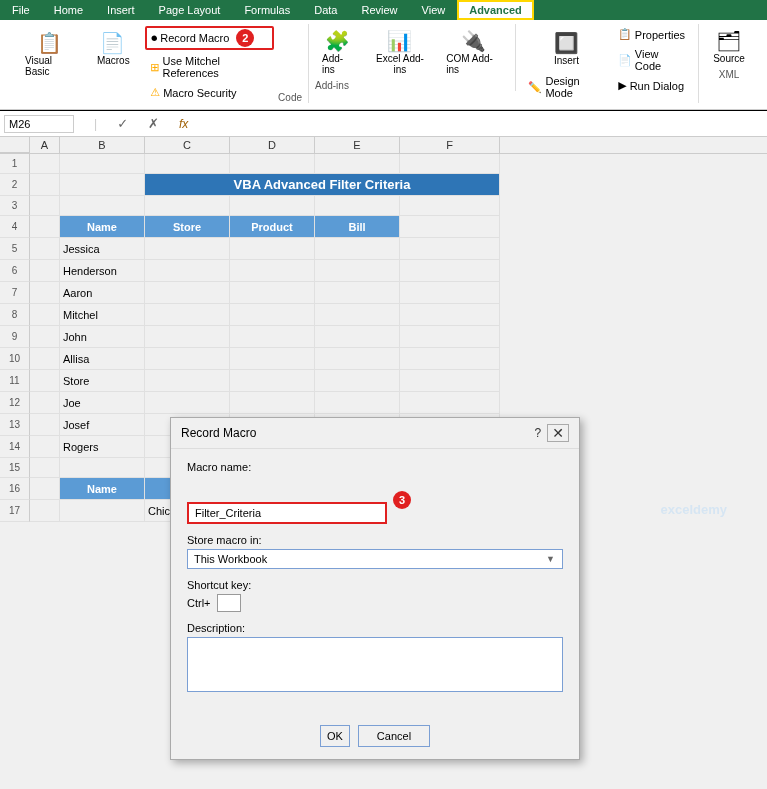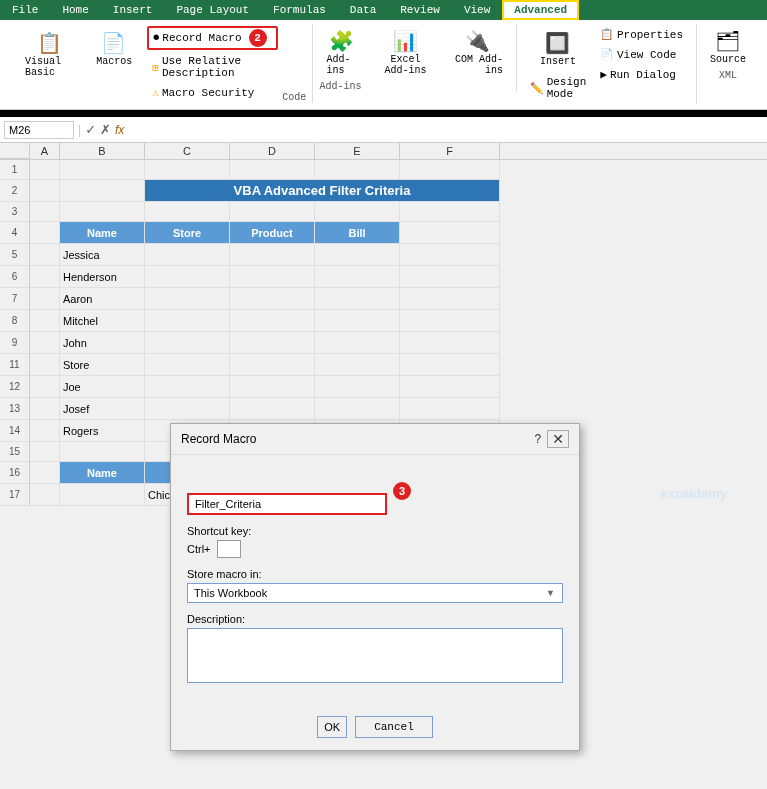--- a/index.html
+++ b/index.html
@@ -1,33 +1,33 @@
 <!DOCTYPE html>
 <html><head>
   <meta charset="utf-8">
   <style>
     * { box-sizing: border-box; margin: 0; padding: 0; }
     body { font-family: 'Segoe UI', Arial, sans-serif; font-size: 12px; background: #f0f0f0; width: 767px; height: 789px; overflow: hidden; }
 
     
-    .ribbon { background: #ffffff; border-bottom: 7px solid #000000; font-family: Liberation Mono, monospace; }
+    .ribbon { background: #ffffff; border-bottom: 1px solid #000000; }
     .ribbon-tabs { display: flex; background: #217346; }
     .ribbon-tab { padding: 4px 12px; color: #ffffff; font-size: 11px; cursor: pointer; }
     .ribbon-tab.active { background: #ffffff; color: #217346; font-weight: bold; }
 
     .ribbon-content { display: flex; background: #fff; padding: 4px 8px; border-bottom: 1px solid #ccc; align-items: flex-start; min-height: 90px; }
 
     .ribbon-big-btn { display: flex; flex-direction: column; align-items: center; padding: 4px 6px; cursor: pointer; border: 1px solid transparent; border-radius: 3px; min-width: 48px; }
 
     .ribbon-small-btn { display: flex; align-items: center; gap: 3px; padding: 1px 4px; cursor: pointer; border: 1px solid transparent; border-radius: 2px; font-size: 11px; }
 
     .record-macro-btn { border: 2px solid #e02020; padding: 1px 4px; background: #fff; border-radius: 2px; display: flex; align-items: center; gap: 3px; cursor: pointer; }
 
     
-    .formula-bar { display: flex; align-items: center; background: #fff; border-bottom: 1px solid #ccc; padding: 2px 4px; gap: 4px; height: 26px; justify-content: center; }
+    .formula-bar { display: flex; align-items: center; background: #fff; border-bottom: 1px solid #ccc; padding: 2px 4px; gap: 20px; height: 26px; justify-content: center; }
     .name-box { border: 1px solid #ccc; padding: 2px 4px; width: 70px; font-size: 11px; }
     .fx-label { font-style: italic; color: #a16207; font-size: 12px; }
     .formula-input { flex: 1; border: none; outline: none; font-size: 11px; }
 
     .col-header-row { display: flex; background: #f0f0f0; border-bottom: 1px solid #ccc; }
     .col-header { text-align: center; border-right: 1px solid #ccc; font-size: 11px; color: #333; padding: 2px 0; font-weight: normal; }
     .corner-cell { width: 30px; border-right: 1px solid #ccc; border-bottom: 1px solid #ccc; background: #f0f0f0; }
 
     .sheet-rows { display: flex; flex-direction: column; }
     .sheet-row { display: flex; }
@@ -53,21 +53,21 @@
     .shortcut-input { border: 1px solid #999; padding: 2px 4px; width: 24px; font-size: 11px; background: #fff; }
 
     .store-select { border: 1px solid #7b9fd4; padding: 3px 6px; width: 100%; font-size: 11px; background: #fff; appearance: none; -webkit-appearance: none; }
     .select-wrapper { position: relative; }
     .select-wrapper::after { content: '▼'; position: absolute; right: 8px; top: 50%; transform: translateY(-50%); font-size: 9px; color: #666; pointer-events: none; }
 
     .desc-textarea { border: 1px solid #7b9fd4; width: 100%; height: 55px; font-size: 11px; resize: none; background: #fff; padding: 3px; }
 
     .modal-footer { display: flex; justify-content: center; gap: 8px; padding: 8px 16px 12px; }
     .btn-ok { background: #f0f0f0; border: 1px solid #7b9fd4; padding: 4px 6px; font-size: 11px; cursor: pointer; }
-    .btn-cancel { background: #f0f0f0; border: 1px solid #7b9fd4; padding: 4px 18px; font-size: 11px; cursor: pointer; font-family: Liberation Mono, monospace; }
+    .btn-cancel { background: #f0f0f0; border: 1px solid #7b9fd4; padding: 4px 18px; font-size: 11px; cursor: pointer; }
 
     
     .watermark { position: absolute; color: #c5dff5; font-size: 13px; font-weight: bold; opacity: 0.6; }
 
     
     .row-h22 { height: 22px; }
     .row-h20 { height: 20px; }
 
     .step-badge { display: inline-block; background: #e02020; color: #fff; border-radius: 50%; width: 18px; height: 18px; text-align: center; line-height: 18px; font-size: 11px; font-weight: bold; margin-left: 2px; }
   </style>
@@ -103,21 +103,21 @@
         </div>
       </div>
       <div style="display:flex;flex-direction:column;justify-content:flex-start;padding:2px 4px;gap:3px;">
         <div class="record-macro-btn" style="position:relative;">
           <span style="font-size:12px;">⏺</span>
           <span style="font-size:11px;">Record Macro</span>
           <span class="step-badge" style="margin-left:4px;">2</span>
         </div>
         <div class="ribbon-small-btn">
           <span style="font-size:11px;color:#ffaa00;">⊞</span>
-          <span>Use Relative Description</span>
+          <span>Use Mitchel References</span>
         </div>
         <div class="ribbon-small-btn">
           <span style="font-size:11px;color:#ffaa00;">⚠</span>
           <span>Macro Security</span>
         </div>
       </div>
       <div style="text-align:center;font-size:10px;color:#555;margin-top:auto;padding-top:2px;">Code</div>
     </div>
 
     <div style="display:flex;align-items:flex-start;padding:0 6px;border-right:1px solid #ddd;flex-direction:column;">
@@ -125,21 +125,21 @@
         <div class="ribbon-big-btn" style="min-width:38px;">
           <span style="font-size:20px;">🧩</span>
           <span style="font-size:10px;">Add-ins</span>
         </div>
         <div class="ribbon-big-btn" style="min-width:38px;">
           <span style="font-size:20px;">📊</span>
           <span style="font-size:10px;text-align:center;">Excel Add-ins</span>
         </div>
         <div class="ribbon-big-btn" style="min-width:38px;">
           <span style="font-size:20px;">🔌</span>
-          <span style="font-size:10px;text-align:right;">COM Add-ins</span>
+          <span style="font-size:10px;text-align:left;">COM Add-ins</span>
         </div>
       </div>
       <div style="text-align:center;font-size:10px;color:#555;">Add-ins</div>
     </div>
 
     <div style="display:flex;align-items:flex-start;padding:0 6px;border-right:1px solid #ddd;">
       <div style="display:flex;flex-direction:column;gap:2px;padding:2px;">
         <div class="ribbon-big-btn" style="min-width:38px;">
           <span style="font-size:20px;">🔲</span>
           <span style="font-size:10px;">Insert</span>
@@ -278,20 +278,29 @@
     <div class="sheet-row row-h22">
       <div class="row-num">9</div>
       <div class="cell" style="width:30px;"></div>
       <div class="cell" style="width:85px;">John</div>
       <div class="cell" style="width:85px;"></div>
       <div class="cell" style="width:85px;"></div>
       <div class="cell" style="width:85px;"></div>
       <div class="cell" style="width:100px;"></div>
     </div>
 
+    <div class="sheet-row row-h22">
+      <div class="row-num">10</div>
+      <div class="cell" style="width:30px;"></div>
+      <div class="cell" style="width:85px;">Allisa</div>
+      <div class="cell" style="width:85px;"></div>
+      <div class="cell" style="width:85px;"></div>
+      <div class="cell" style="width:85px;"></div>
+      <div class="cell" style="width:100px;"></div>
+    </div>
 
     <div class="sheet-row row-h22">
       <div class="row-num">11</div>
       <div class="cell" style="width:30px;"></div>
       <div class="cell" style="width:85px;">Store</div>
       <div class="cell" style="width:85px;"></div>
       <div class="cell" style="width:85px;"></div>
       <div class="cell" style="width:85px;"></div>
       <div class="cell" style="width:100px;"></div>
     </div>
@@ -362,43 +371,44 @@
   <div class="modal">
     <div class="modal-titlebar">
       <span class="modal-title">Record Macro</span>
       <div class="modal-controls">
         <span class="modal-help">?</span>
         <span class="modal-close">✕</span>
       </div>
     </div>
     <div class="modal-body">
       <div class="form-group">
+        <label class="form-label">Macro name:</label>
         <div style="display:flex;align-items:center;gap:4px;">
           <input class="form-input" style="border: 2px solid rgb(224, 32, 32); width: 200px; margin-top: 26px;" value="Filter_Criteria">
           <span class="step-badge">3</span>
-        </div>
-      </div>
-      <div class="form-group">
-        <label class="form-label">Shortcut key:</label>
-        <div class="shortcut-row">
-          <span class="ctrl-label">Ctrl+</span>
-          <input class="shortcut-input" value="" style="">
         </div>
       </div>
       <div class="form-group">
         <label class="form-label">Store macro in:</label>
         <div class="select-wrapper">
           <select class="store-select">
             <option>This Workbook</option>
             <option>Personal Macro Workbook</option>
             <option>New Workbook</option>
           </select>
         </div>
       </div>
       <div class="form-group">
+        <label class="form-label">Shortcut key:</label>
+        <div class="shortcut-row">
+          <span class="ctrl-label">Ctrl+</span>
+          <input class="shortcut-input" value="" style="">
+        </div>
+      </div>
+      <div class="form-group">
         <label class="form-label">Description:</label>
         <textarea class="desc-textarea" style=""></textarea>
       </div>
     </div>
     <div class="modal-footer">
       <button class="btn-ok">OK</button>
       <button class="btn-cancel">Cancel</button>
     </div>
   </div>
 </div>

